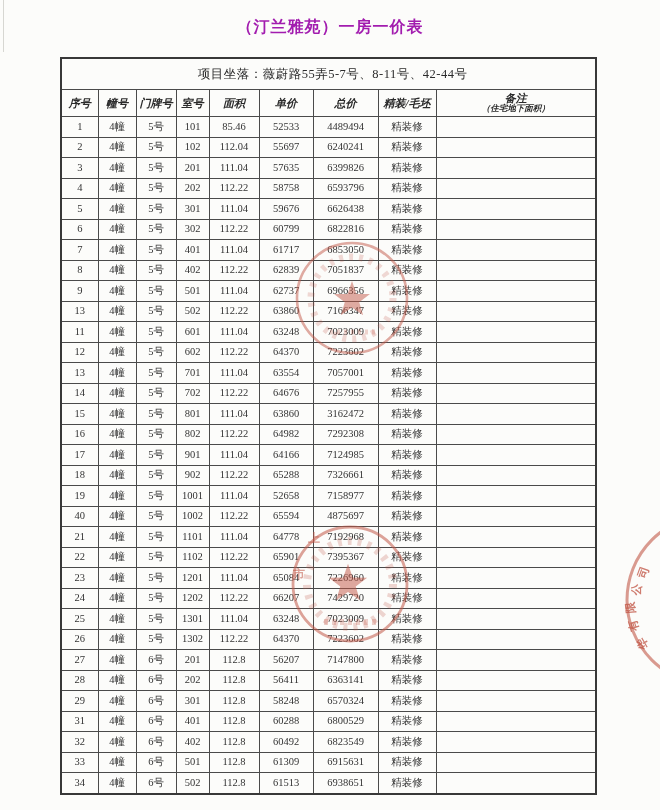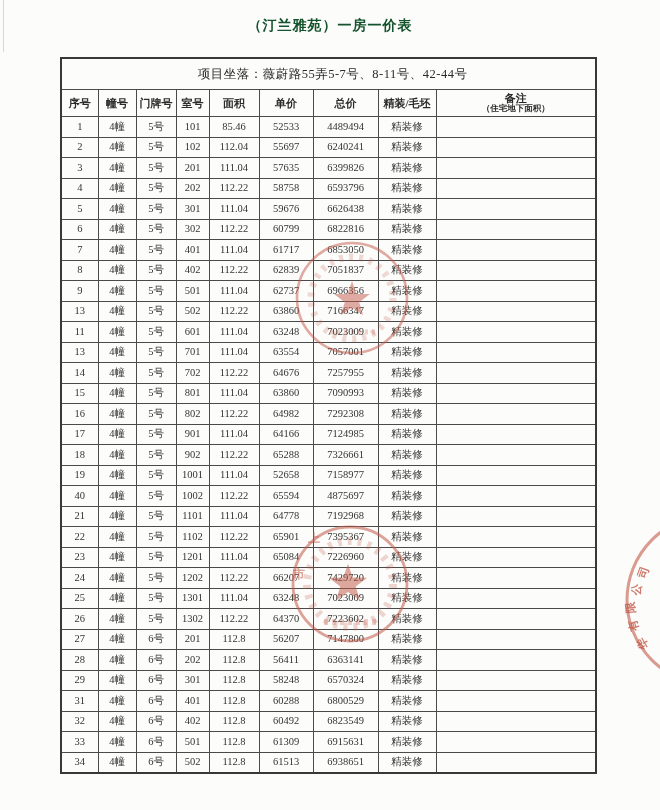--- a/index.html
+++ b/index.html
@@ -7,41 +7,41 @@
     width:660px;height:810px;position:relative;overflow:hidden;
     background:#fcfcfa;
     font-family:"Liberation Serif","DejaVu Serif",serif;
     color:#2f2f2f;
   }
   .scan-artifact-left{
     position:absolute;left:3px;top:0;width:1px;height:52px;background:#d7d7d2;
   }
   .page-title{
     position:absolute;top:17px;left:0;width:100%;
-    text-align:center;font-size:14px;font-weight:bold;letter-spacing:1px;
-    color:#14532d;
+    text-align:center;font-size:16px;font-weight:bold;letter-spacing:1px;
+    color:#a21caf;
   }
   table.price-table{
     position:absolute;left:60px;top:57px;width:535px;
     border-collapse:collapse;table-layout:fixed;
     border:2px solid #383838;
     background:transparent;
   }
   .price-table td,.price-table th{
     border:1px solid #4a4a4a;
     text-align:center;vertical-align:middle;
     padding:0;overflow:hidden;white-space:nowrap;
     font-weight:normal;
   }
   .location-cell{
     height:30px;text-align:right;padding-left:8px !important;
     font-weight:bold;font-size:12.5px;letter-spacing:.5px;color:#2b2b2b;
   }
   .header-row th{
-    height:26px;font-weight:bold;font-size:11px;color:#2b2b2b;
+    height:26px;font-weight:bold;font-size:11px;color:#2b2b2b;font-style:italic;
   }
   .remark-head{line-height:1.15;}
   .remark-head .sub{display:block;font-size:8.5px;font-weight:bold;}
   tbody.data-body td{
     height:19.5px;font-size:10.5px;line-height:1;color:#333;
   }
   
   .seal{position:absolute;pointer-events:none;filter:blur(.3px);}
   .seal circle,.seal path,.seal polygon,.seal line{vector-effect:non-scaling-stroke;}
   .edge-seal{position:absolute;left:595px;top:495px;width:65px;height:230px;
@@ -207,20 +207,31 @@
         <td>4幢</td>
         <td>5号</td>
         <td>601</td>
         <td>111.04</td>
         <td>63248</td>
         <td>7023009</td>
         <td>精装修</td>
         <td></td>
       </tr>
       <tr>
+        <td>12</td>
+        <td>4幢</td>
+        <td>5号</td>
+        <td>602</td>
+        <td>112.22</td>
+        <td>64370</td>
+        <td>7223602</td>
+        <td>精装修</td>
+        <td></td>
+      </tr>
+      <tr>
         <td>13</td>
         <td>4幢</td>
         <td>5号</td>
         <td>701</td>
         <td>111.04</td>
         <td>63554</td>
         <td>7057001</td>
         <td>精装修</td>
         <td></td>
       </tr>
@@ -235,21 +246,21 @@
         <td>精装修</td>
         <td></td>
       </tr>
       <tr>
         <td>15</td>
         <td>4幢</td>
         <td>5号</td>
         <td>801</td>
         <td>111.04</td>
         <td>63860</td>
-        <td>7090993</td>
+        <td>3162472</td>
         <td>精装修</td>
         <td></td>
       </tr>
       <tr>
         <td>16</td>
         <td>4幢</td>
         <td>5号</td>
         <td>802</td>
         <td>112.22</td>
         <td>64982</td>

